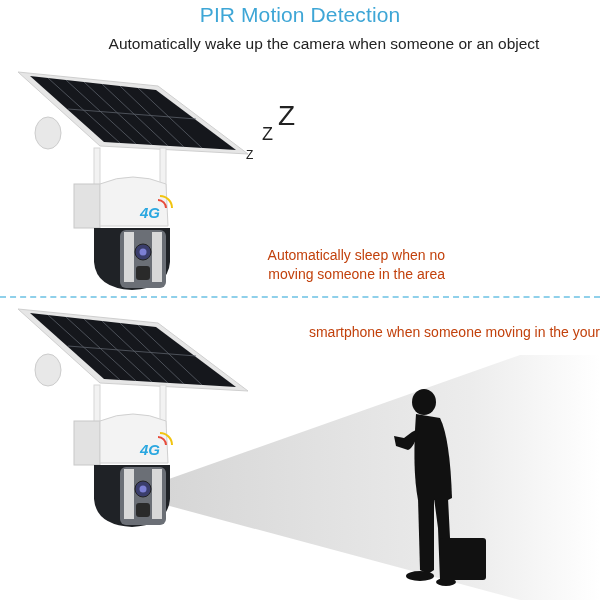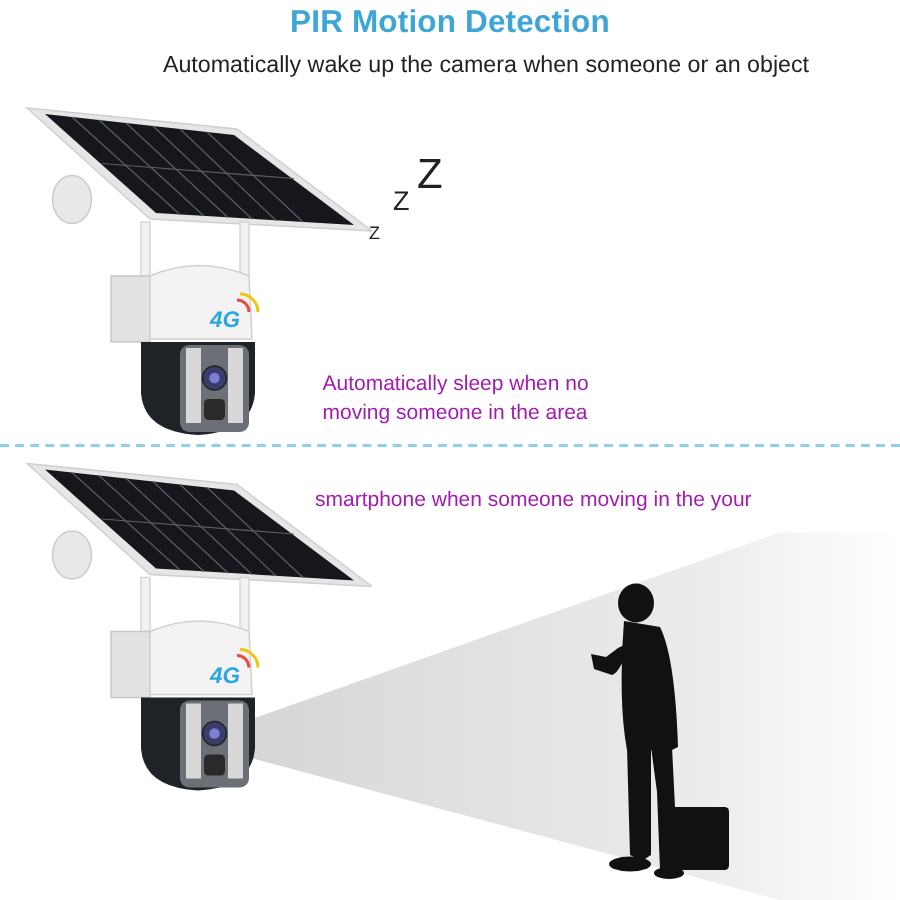--- a/index.html
+++ b/index.html
@@ -4,28 +4,28 @@
   <style>
     html, body { margin: 0; padding: 0; }
     body {
       width: 600px; height: 600px; position: relative; overflow: hidden;
       background: #ffffff;
       font-family: "Liberation Sans", sans-serif;
       color: #222;
     }
     .title {
       position: absolute; top: 3px; left: 0; width: 600px; text-align: center;
-      font-size: 21px; font-weight: bold; color: #3ea6d6; letter-spacing: 0.1px;
+      font-size: 21px; font-weight: normal; color: #3ea6d6; letter-spacing: 0.1px;
     }
     .subtitle {
       position: absolute; top: 34px; left: 0; width: 600px; text-align: center;
       font-size: 15.5px; line-height: 20px; color: #222; padding-left: 24px;
     }
     .caption {
-      position: absolute; text-align: left; font-size: 14px; line-height: 19px; color: #a21caf;
+      position: absolute; text-align: right; font-size: 14px; line-height: 19px; color: #c2410c;
     }
     .divider {
       position: absolute; top: 296px; left: 0; width: 600px; height: 0;
       border-top: 2px dashed #8fd0ea;
     }
     .zz { position: absolute; font-family: "Liberation Sans", sans-serif; color: #222; }
     .cam { position: absolute; }
     .beam { position: absolute; left: 0; top: 0; }
   </style>
 </head>

